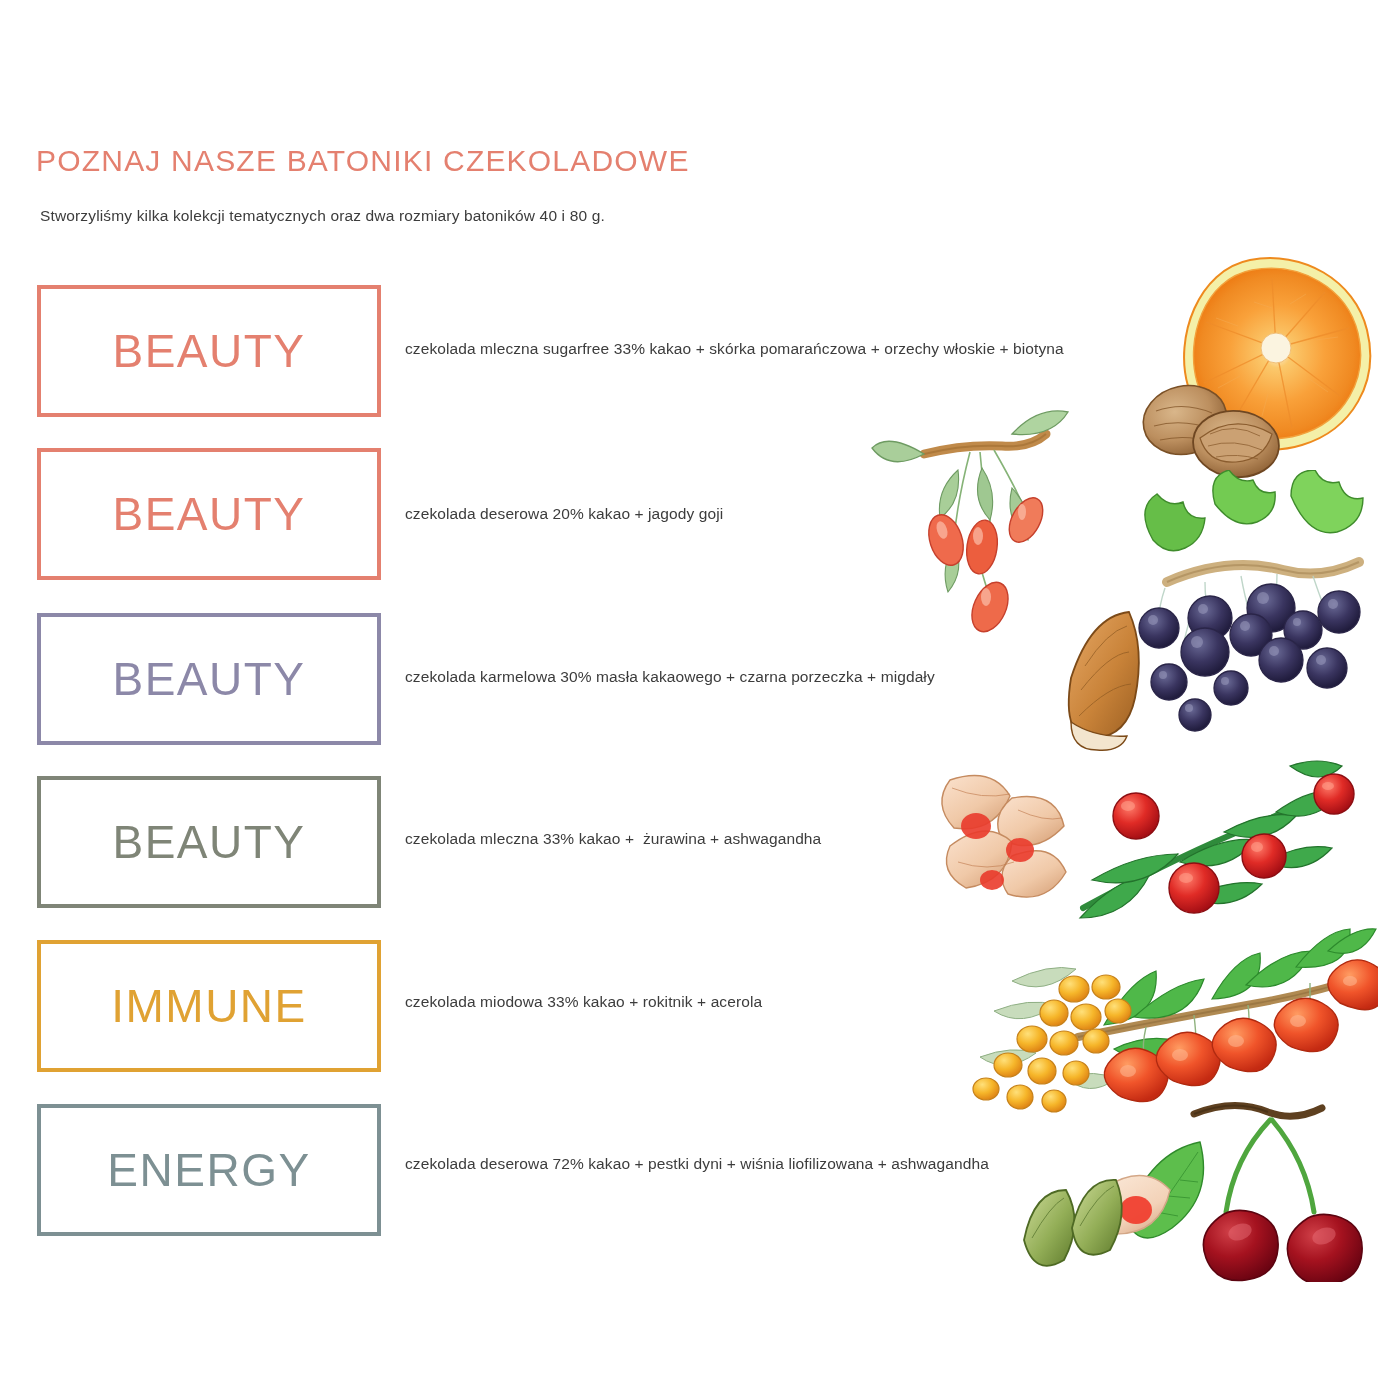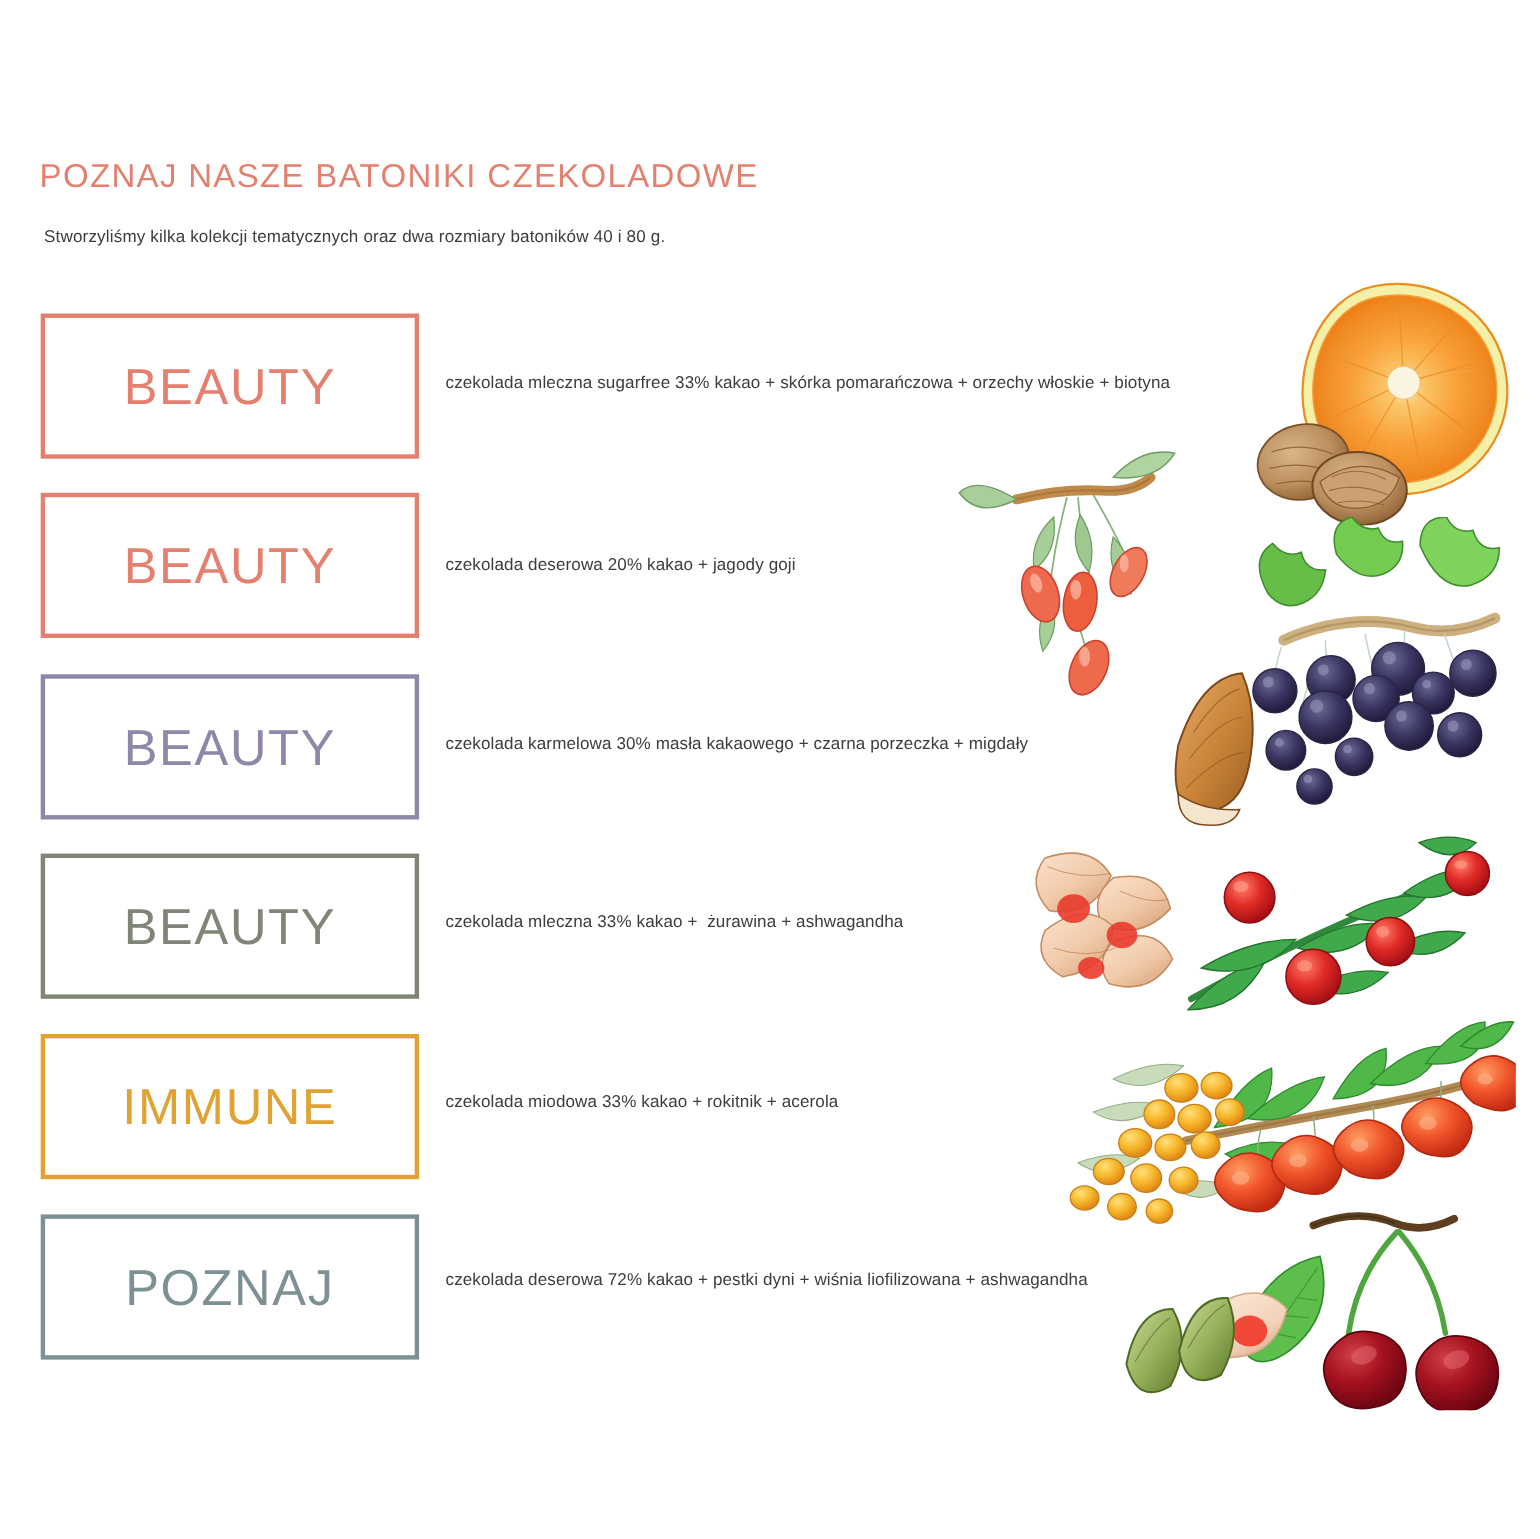--- a/index.html
+++ b/index.html
@@ -483,18 +483,18 @@
 
   <div class="row">
     <div class="cat-box" style="top:940px; border-color:#E0A233;">
       <span class="cat-label" style="color:#E0A233;">IMMUNE</span>
     </div>
     <div class="desc" style="top:993px;">czekolada miodowa 33% kakao + rokitnik + acerola</div>
   </div>
 
   <div class="row">
     <div class="cat-box" style="top:1104px; border-color:#7D9093;">
-      <span class="cat-label" style="color:#7D9093;">POZNAJ</span>
+      <span class="cat-label" style="color:#7D9093;">ENERGY</span>
     </div>
     <div class="desc" style="top:1155px;">czekolada deserowa 72% kakao + pestki dyni + wiśnia liofilizowana + ashwagandha</div>
   </div>
 
 </div>
 
 </body></html>

